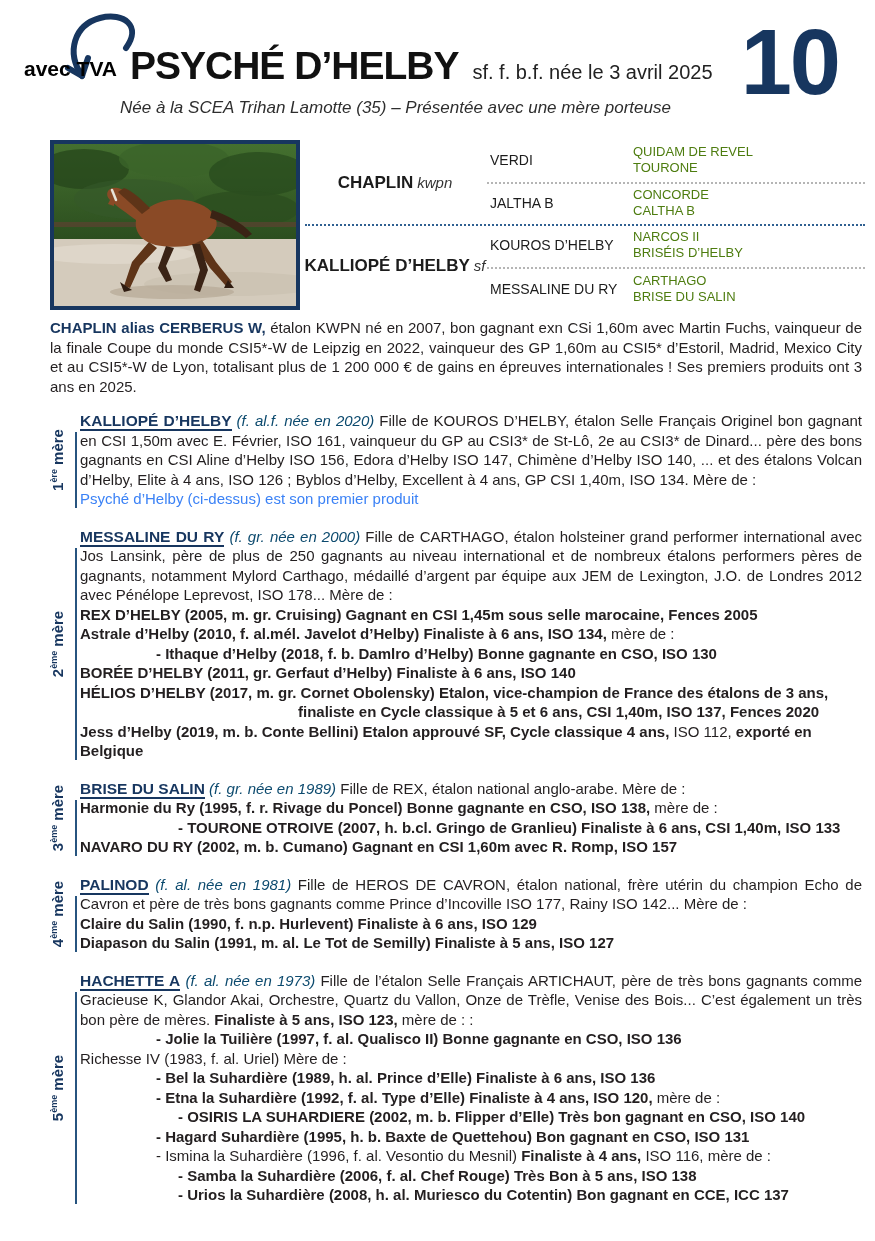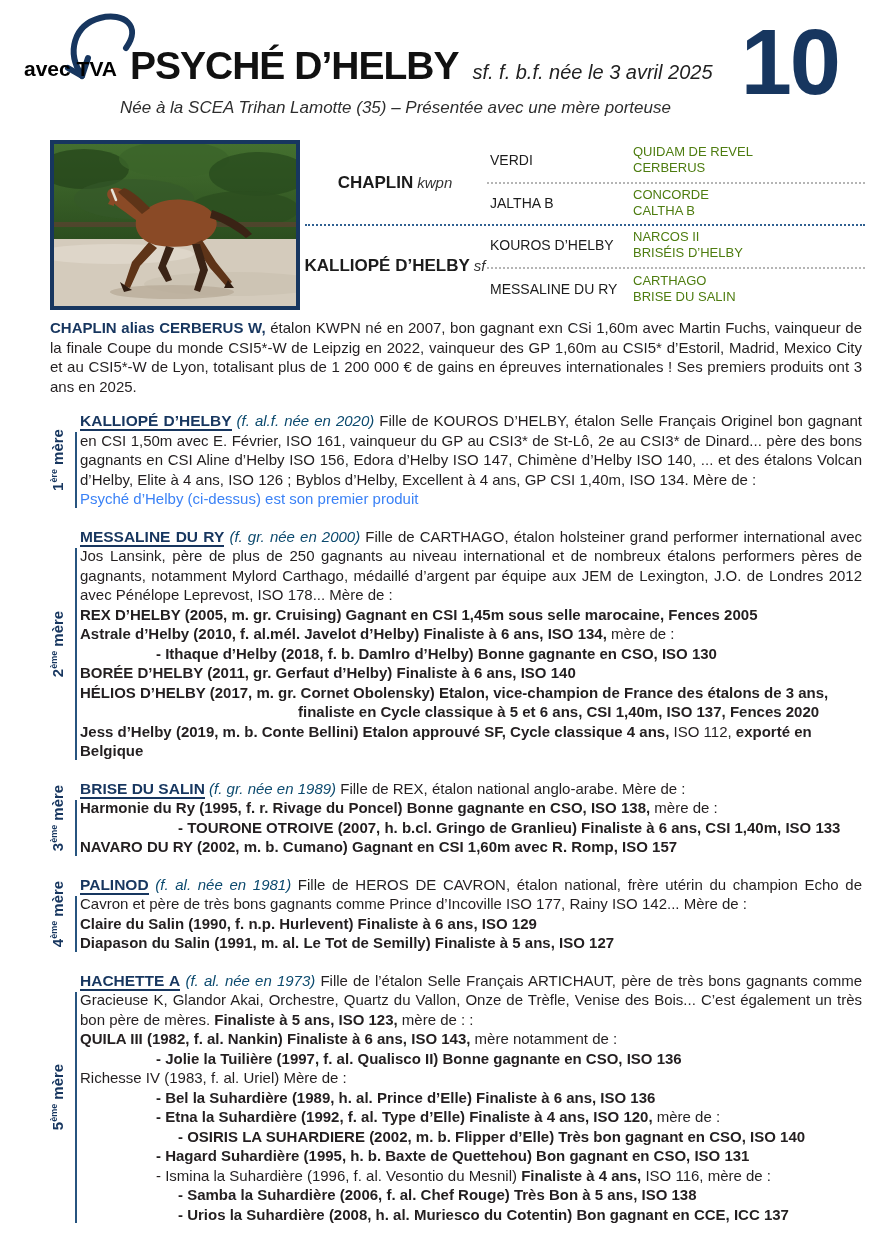--- a/index.html
+++ b/index.html
@@ -6,21 +6,21 @@
   html,body { background:#ffffff; }
   .page {
     position:relative; width:875px; height:1241px; background:#fff; overflow:hidden;
     font-family:"Liberation Sans", sans-serif; color:#231f20;
   }
   
   .arrow-wrap { position:absolute; left:38px; top:10px; width:130px; height:100px; }
   .tva { position:absolute; left:24px; top:57px; font-size:21px; font-weight:700; color:#000000; }
   .title-row { position:absolute; left:114px; top:44px; white-space:nowrap; }
   .page-title { display:inline; font-size:39px; font-weight:800; letter-spacing:-1px; color:#111;margin-left:16px; }
-  .title-note { display:inline; margin-left:14px; font-size:20px; font-style:italic; color:#222; }
+  .title-note { display:inline; margin-left:14px; font-size:20px; color:#222; }
   .subtitle { position:absolute; left:120px; top:98px; font-size:17px; font-style:italic; color:#2e2e2e; }
   .lot-number { position:absolute; right:36px; top:16px; font-size:92px; line-height:1; font-weight:800; color:#17365f; letter-spacing:-2px; }
   
   .pedigree { position:absolute; left:0; top:140px; width:875px; height:172px; font-size:14px; }
   .photo { position:absolute; left:50px; top:0; width:250px; height:170px; border:4px solid #17365f; overflow:hidden; }
   .photo svg { display:block; }
   .gen1 { position:absolute; left:300px; width:190px; text-align:center; white-space:nowrap; }
   .gen1 .hname { font-weight:700; font-size:17px; color:#1c1c1c; }
   .gen1 .stud { font-style:italic; font-size:15px; color:#333; margin-left:4px; }
   .sire-cell { top:33px; }
@@ -117,21 +117,21 @@
       <span class="hname">KALLIOPÉ D’HELBY</span><span class="stud">sf</span>
     </div>
 
     <div class="gen2" style="top:152px; top:12px;">VERDI</div>
     <div class="gen2" style="top:55px;">JALTHA B</div>
     <div class="gen2" style="top:97px;">KOUROS D’HELBY</div>
     <div class="gen2" style="top:141px;">MESSALINE DU RY</div>
 
     <div class="gen3" style="top:4px;">
       <div>QUIDAM DE REVEL</div>
-      <div>CERBERUS</div>
+      <div>TOURONE</div>
     </div>
     <div class="gen3" style="top:47px;">
       <div>CONCORDE</div>
       <div>CALTHA B</div>
     </div>
     <div class="gen3" style="top:89px;">
       <div>NARCOS II</div>
       <div>BRISÉIS D’HELBY</div>
     </div>
     <div class="gen3" style="top:133px;">
@@ -201,21 +201,20 @@
             </div>
     </div>
   </section>
 
   <section class="mare-section">
     <div class="side-label"><span class="sl-num">5</span><sup class="sl-sup">ème</sup><span class="sl-word"> mère</span></div>
     <div class="vline"></div>
     <div class="content">
       <p class="intro"><span class="sec-title">HACHETTE A</span><span class="sec-note"> (f. al. née en 1973)</span><span class="intro-segs"><span class="seg-r"> Fille de l’étalon Selle Français ARTICHAUT, père de très bons gagnants comme Gracieuse K, Glandor Akai, Orchestre, Quartz du Vallon, Onze de Trèfle, Venise des Bois... C’est également un très bon père de mères. </span><span class="seg-b">Finaliste à 5 ans, ISO 123,</span><span class="seg-r"> mère de : :</span></span></p>
       <div class="lines">
-              <div class="pline ind0"><span class="seg-b">QUILA III (1982, f. al. Nankin) Finaliste à 6 ans, ISO 143,</span><span class="seg-r"> mère notamment de :</span></div>
               <div class="pline ind1"><span class="seg-b">- Jolie la Tuilière (1997, f. al. Qualisco II) Bonne gagnante en CSO, ISO 136</span></div>
               <div class="pline ind0"><span class="seg-r">Richesse IV (1983, f. al. Uriel) Mère de :</span></div>
               <div class="pline ind1"><span class="seg-b">- Bel la Suhardière (1989, h. al. Prince d’Elle) Finaliste à 6 ans, ISO 136</span></div>
               <div class="pline ind1"><span class="seg-b">- Etna la Suhardière (1992, f. al. Type d’Elle) Finaliste à 4 ans, ISO 120,</span><span class="seg-r"> mère de :</span></div>
               <div class="pline ind2"><span class="seg-b">- OSIRIS LA SUHARDIERE (2002, m. b. Flipper d’Elle) Très bon gagnant en CSO, ISO 140</span></div>
               <div class="pline ind1"><span class="seg-b">- Hagard Suhardière (1995, h. b. Baxte de Quettehou) Bon gagnant en CSO, ISO 131</span></div>
               <div class="pline ind1"><span class="seg-r">- Ismina la Suhardière (1996, f. al. Vesontio du Mesnil) </span><span class="seg-b">Finaliste à 4 ans,</span><span class="seg-r"> ISO 116, mère de :</span></div>
               <div class="pline ind2"><span class="seg-b">- Samba la Suhardière (2006, f. al. Chef Rouge) Très Bon à 5 ans, ISO 138</span></div>
               <div class="pline ind2"><span class="seg-b">- Urios la Suhardière (2008, h. al. Muriesco du Cotentin) Bon gagnant en CCE, ICC 137</span></div>
             </div>

